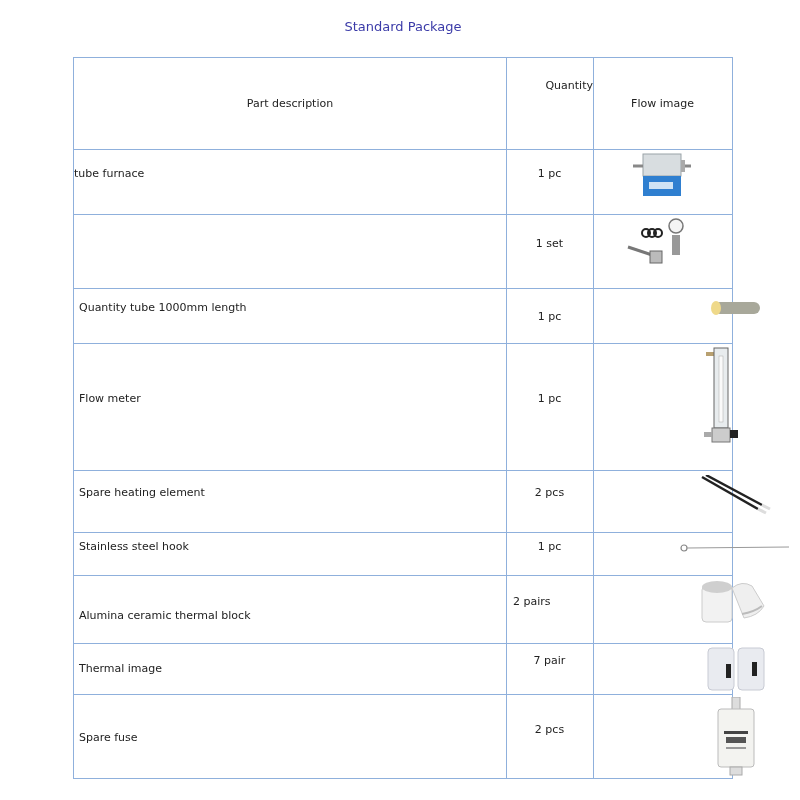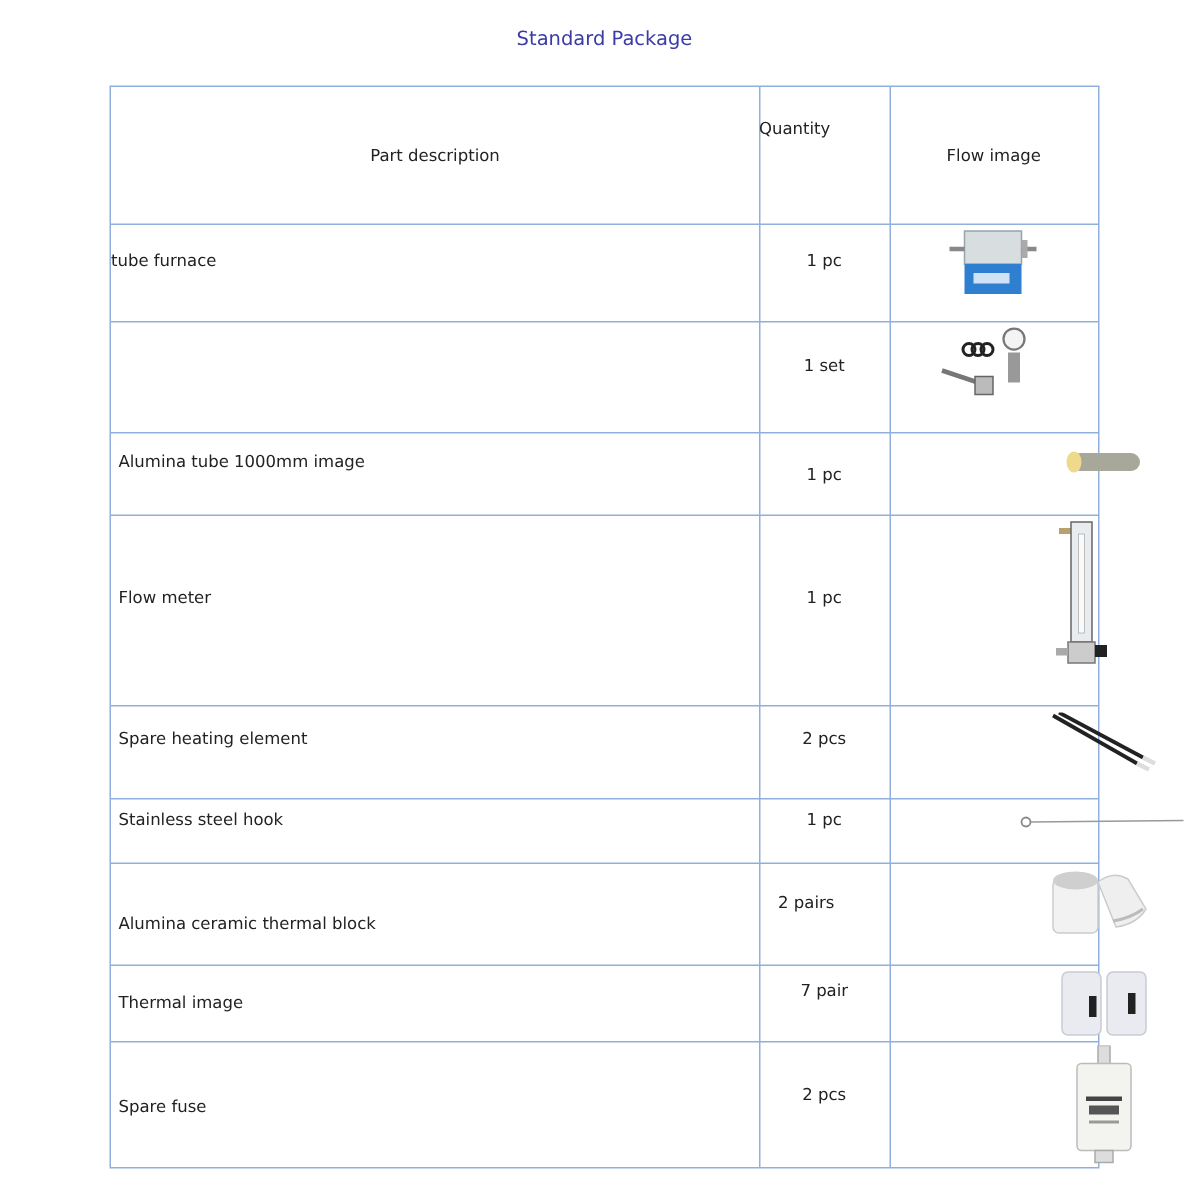--- a/index.html
+++ b/index.html
@@ -19,21 +19,21 @@
 <body>
 
 <div class="title">Standard Package</div>
 
 <div class="tbl">
   <div class="vline" style="left:432px"></div>
   <div class="vline" style="left:519px"></div>
 
   <div class="row first" style="top:0;height:91px">
     <div class="cell" style="left:0;width:432px;top:39px;text-align:center">Part description</div>
-    <div class="cell" style="left:432px;width:87px;top:21px;text-align:left">Quantity</div>
+    <div class="cell" style="left:432px;width:87px;top:21px;text-align:right">Quantity</div>
     <div class="cell" style="left:519px;width:139px;top:39px;text-align:center">Flow image</div>
   </div>
 
   <div class="row" style="top:91px;height:65px">
     <div class="cell" style="left:0;top:17px">tube furnace</div>
     <div class="cell" style="left:432px;width:87px;top:17px;text-align:center">1 pc</div>
     <div class="img" style="left:557px;top:2px">
       <svg width="62" height="50" viewBox="0 0 62 50">
         <rect x="12" y="2" width="38" height="22" fill="#d8dde0" stroke="#9aa3a8" stroke-width="1"></rect>
         <rect x="12" y="24" width="38" height="20" fill="#2f7fd0"></rect>
@@ -54,21 +54,21 @@
         <circle cx="32" cy="16" r="4" fill="none" stroke="#222" stroke-width="2"></circle>
         <circle cx="50" cy="9" r="7" fill="#f4f4f4" stroke="#777" stroke-width="1.5"></circle>
         <rect x="46" y="18" width="8" height="20" fill="#999"></rect>
         <line x1="2" y1="30" x2="32" y2="40" stroke="#777" stroke-width="3"></line>
         <rect x="24" y="34" width="12" height="12" fill="#bbb" stroke="#666"></rect>
       </svg>
     </div>
   </div>
 
   <div class="row" style="top:230px;height:55px">
-    <div class="cell" style="left:5px;top:12px">Alumina tube 1000mm image</div>
+    <div class="cell" style="left:5px;top:12px">Quantity tube 1000mm length</div>
     <div class="cell" style="left:432px;width:87px;top:21px;text-align:center">1 pc</div>
     <div class="img" style="left:634px;top:10px">
       <svg width="56" height="18" viewBox="0 0 56 18">
         <rect x="6" y="3" width="46" height="12" rx="6" fill="#a8a89a"></rect>
         <ellipse cx="8" cy="9" rx="5" ry="7" fill="#efd98a"></ellipse>
       </svg>
     </div>
   </div>
 
   <div class="row" style="top:285px;height:127px">
@@ -105,21 +105,21 @@
     <div class="img" style="left:605px;top:6px">
       <svg width="112" height="12" viewBox="0 0 112 12">
         <circle cx="5" cy="6" r="3" fill="none" stroke="#888" stroke-width="1.2"></circle>
         <line x1="8" y1="6" x2="110" y2="5" stroke="#999" stroke-width="1"></line>
       </svg>
     </div>
   </div>
 
   <div class="row" style="top:517px;height:68px">
     <div class="cell" style="left:5px;top:33px">Alumina ceramic thermal block</div>
-    <div class="cell" style="left:420px;width:87px;top:19px;text-align:center">2 pairs</div>
+    <div class="cell" style="left:439px;width:87px;top:19px;">2 pairs</div>
     <div class="img" style="left:624px;top:2px">
       <svg width="72" height="48" viewBox="0 0 72 48">
         <rect x="4" y="8" width="30" height="36" rx="4" fill="#f2f2f2" stroke="#ccc"></rect>
         <ellipse cx="19" cy="9" rx="15" ry="6" fill="#cfcfcf"></ellipse>
         <path d="M34 10 Q44 2 54 8 L66 28 Q60 38 46 40 Z" fill="#efefef" stroke="#ccc"></path>
         <path d="M44 36 Q56 34 64 28" stroke="#bbb" stroke-width="2" fill="none"></path>
       </svg>
     </div>
   </div>
 

